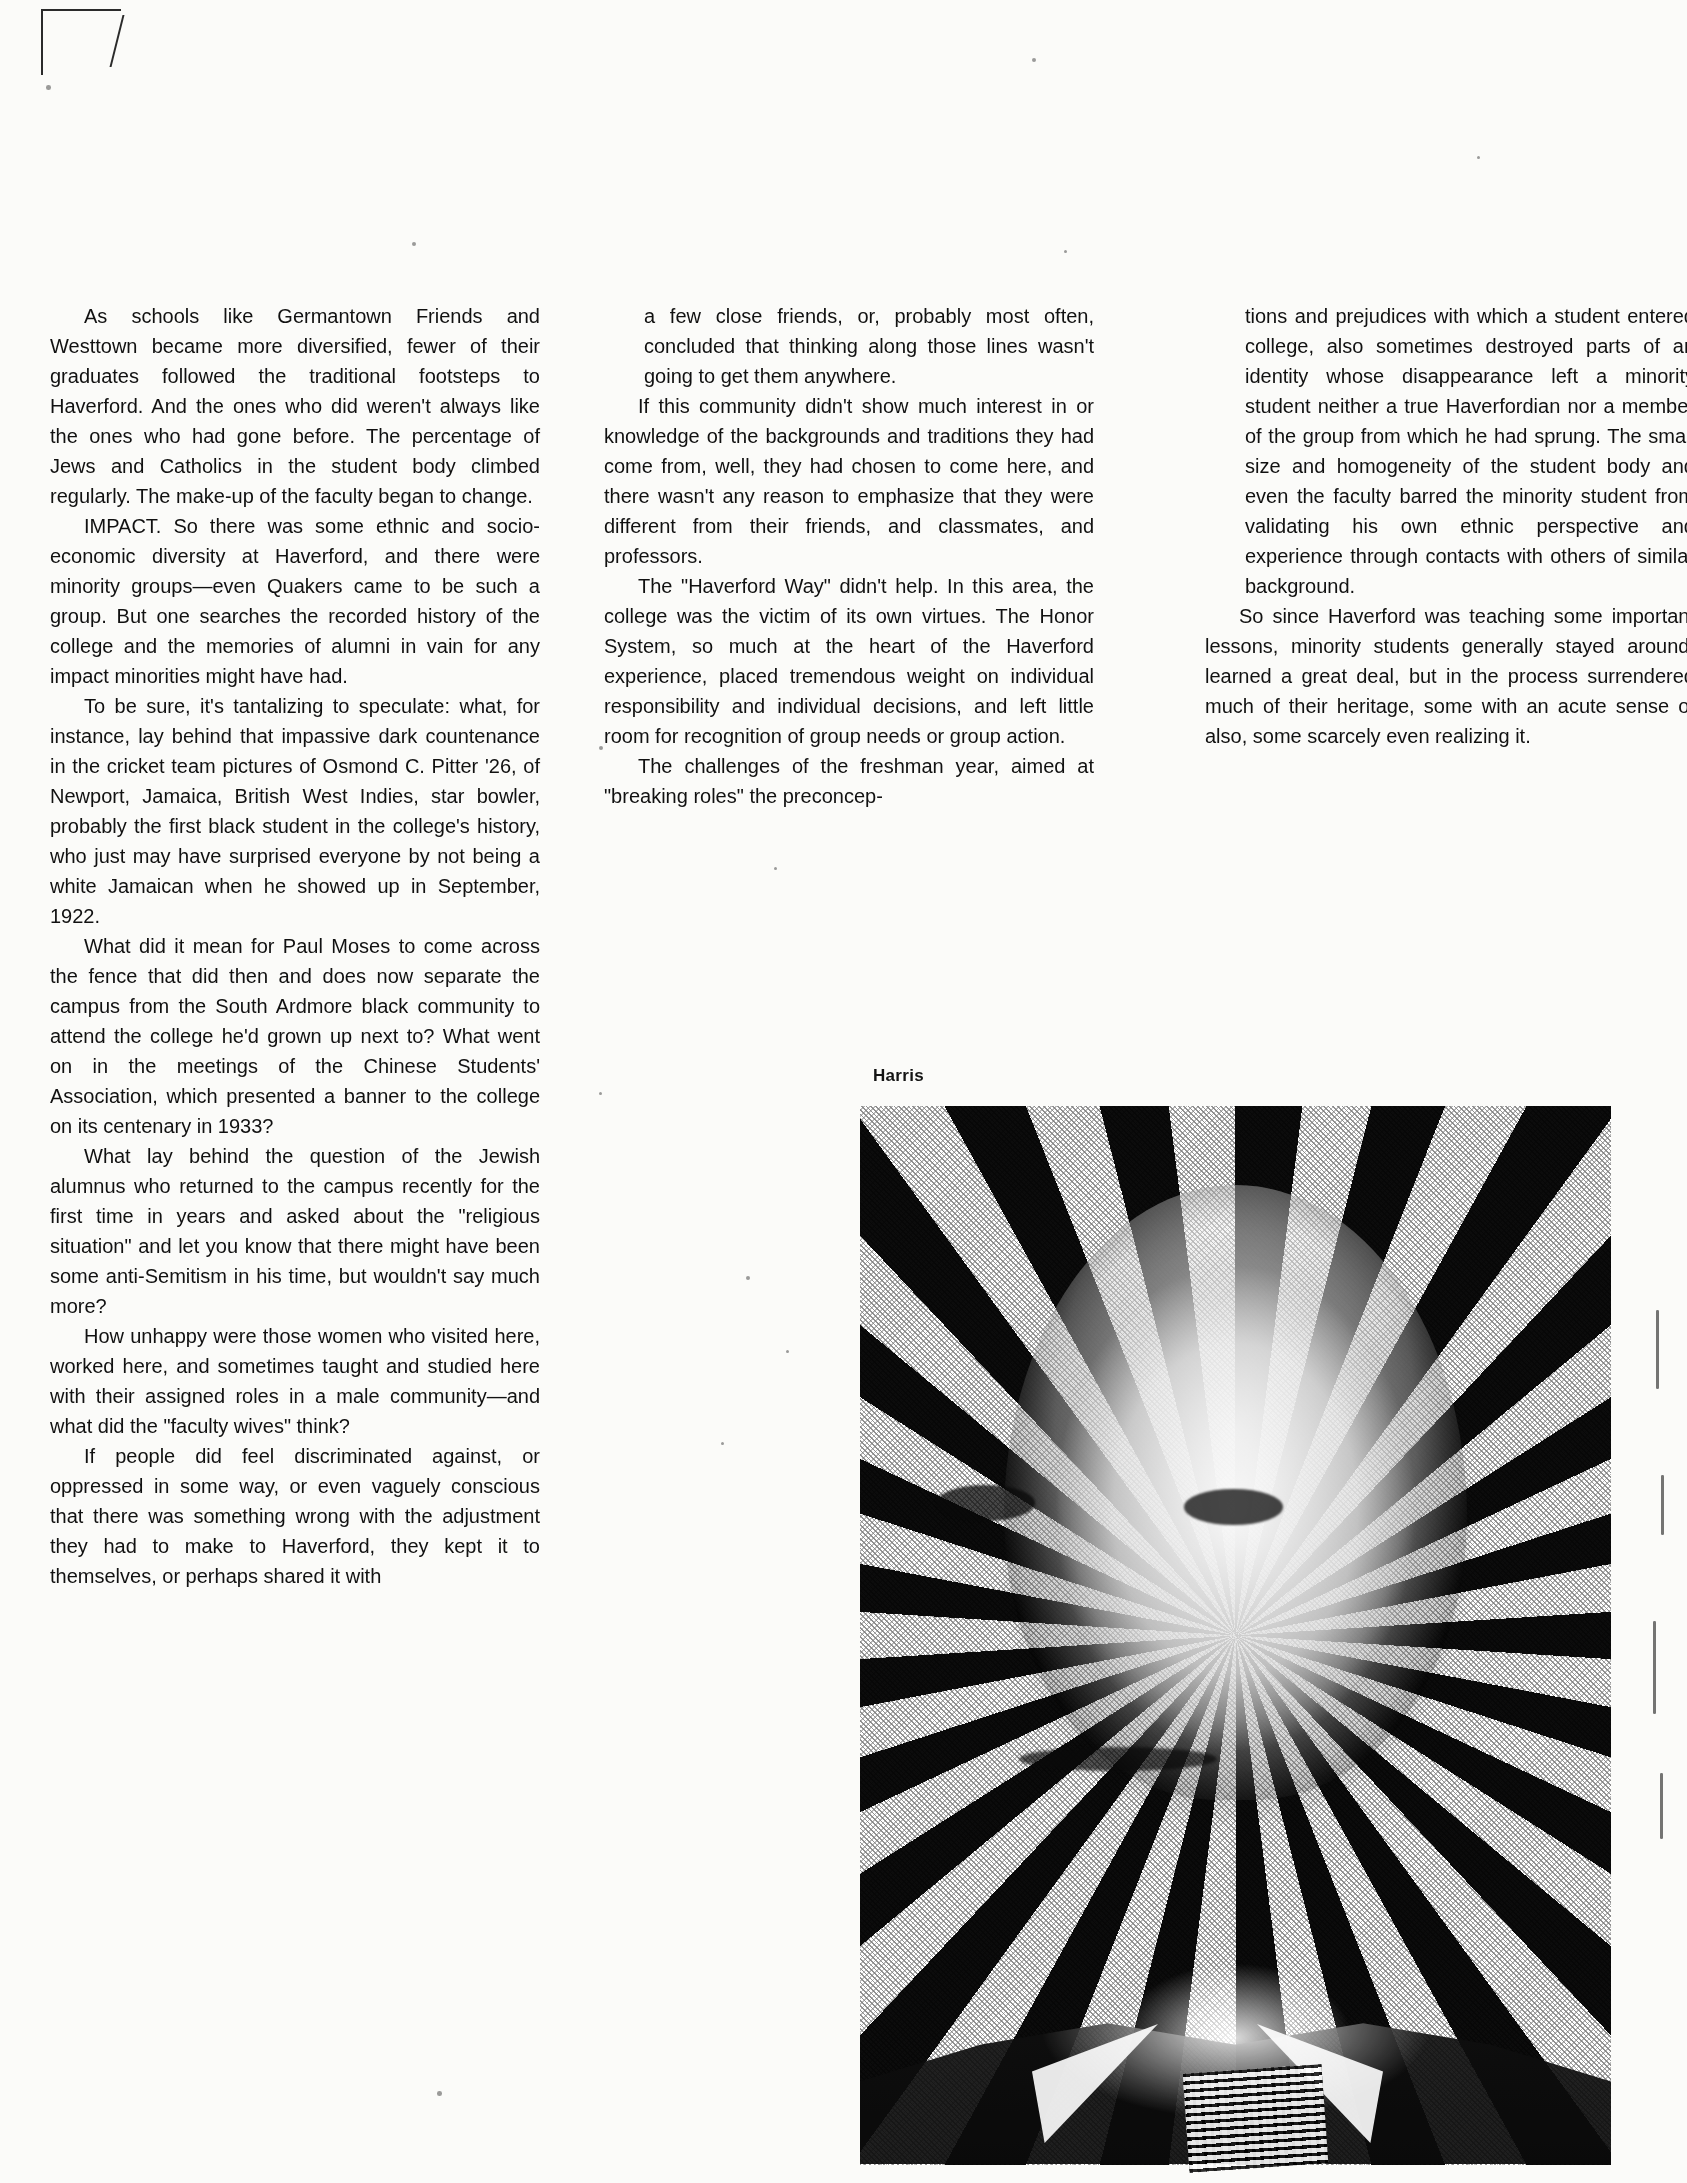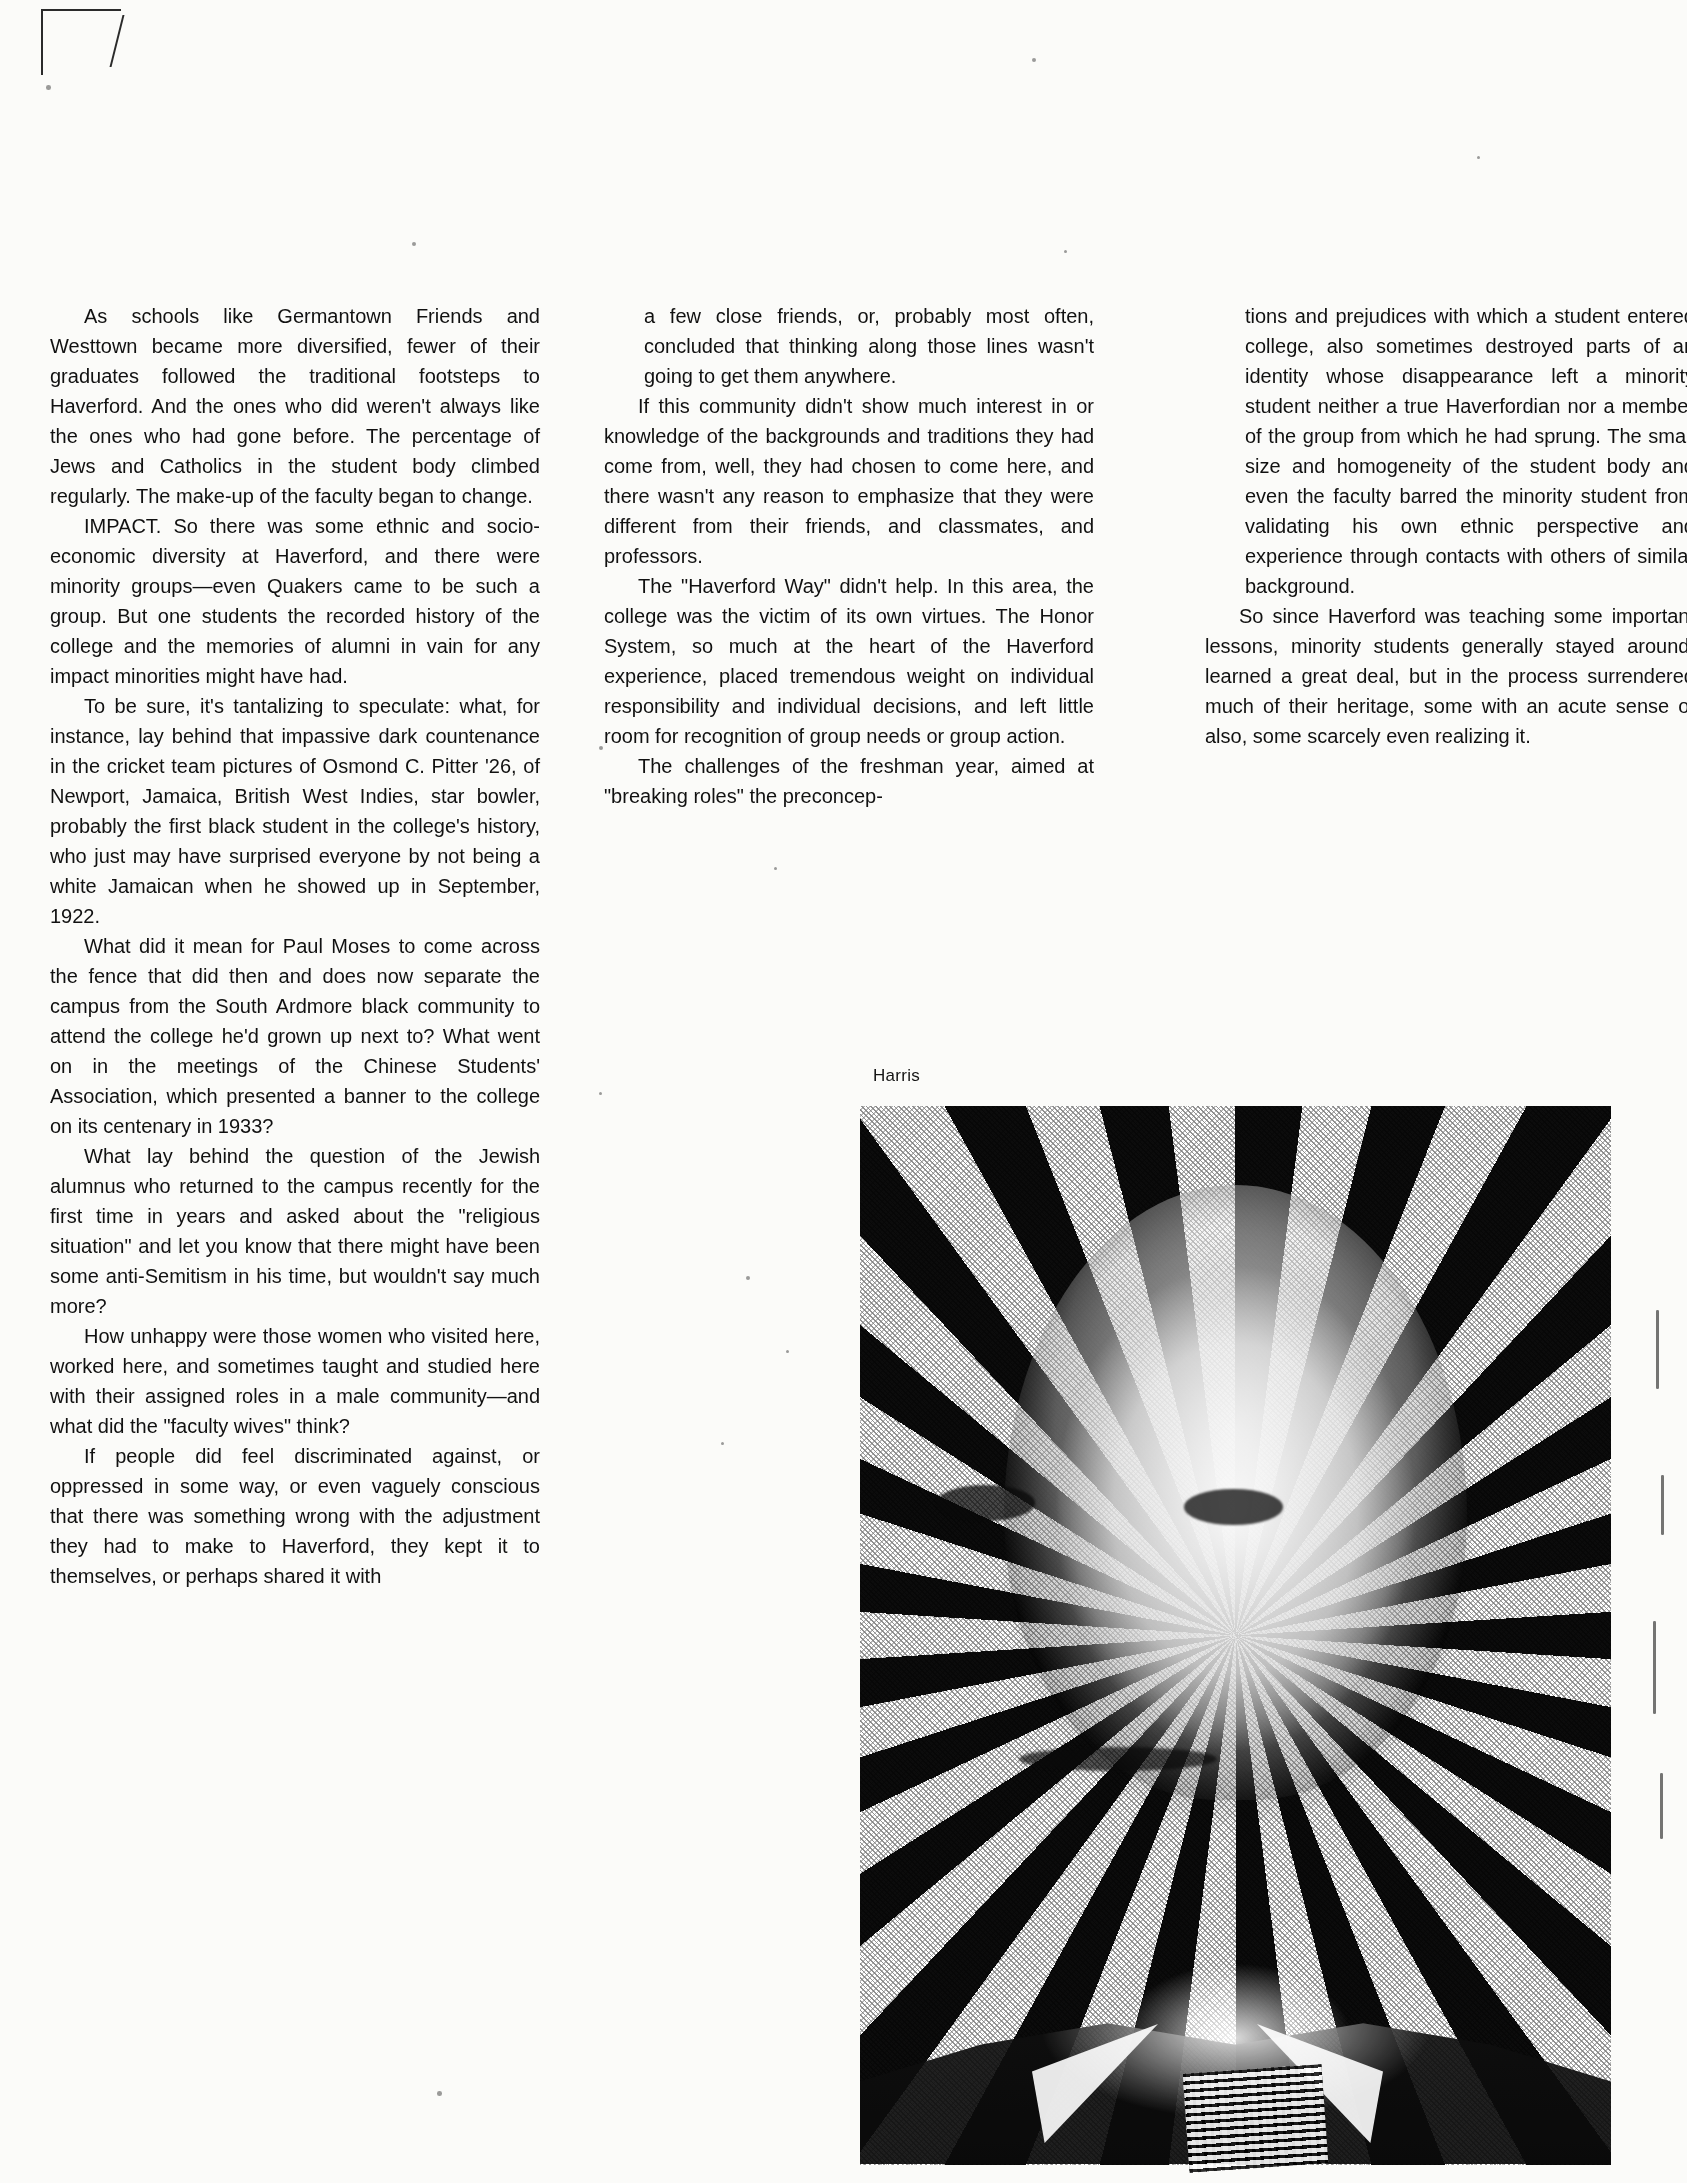--- a/index.html
+++ b/index.html
@@ -73,20 +73,21 @@
   #col-2 { left: 554px;  width: 490px; }
   #col-3 { left: 1155px; width: 490px; }
 
   .photo-caption {
     position: absolute;
     left: 873px;
     top: 1066px;
     font-size: 17px;
     letter-spacing: 0.3px;
     color: #141414;
+    font-weight: bold;
   }
 
   .photo-frame {
     position: absolute;
     left: 860px;
     top: 1106px;
     width: 751px;
     height: 1059px;
     background: #ffffff;
     overflow: hidden;
@@ -228,21 +229,21 @@
     <span style="left:4px;  top:0px;   height:79px;"></span>
     <span style="left:9.3px; top:165px; height:60px;"></span>
     <span style="left:1.3px;  top:311px; height:93px;"></span>
     <span style="left:8px; top:463px; height:66px;"></span>
   </div>
 
   <div class="columns">
 
     <div class="col" id="col-1">
       <p>As schools like Germantown Friends and Westtown became more diversified, fewer of their graduates followed the traditional footsteps to Haverford. And the ones who did weren't always like the ones who had gone before. The percentage of Jews and Catholics in the student body climbed regularly. The make-up of the faculty began to change.</p>
-      <p>IMPACT. So there was some ethnic and socio-economic diversity at Haverford, and there were minority groups—even Quakers came to be such a group. But one students the recorded history of the college and the memories of alumni in vain for any impact minorities might have had.</p>
+      <p>IMPACT. So there was some ethnic and socio-economic diversity at Haverford, and there were minority groups—even Quakers came to be such a group. But one searches the recorded history of the college and the memories of alumni in vain for any impact minorities might have had.</p>
       <p>To be sure, it's tantalizing to speculate: what, for instance, lay behind that impassive dark countenance in the cricket team pictures of Osmond C. Pitter '26, of Newport, Jamaica, British West Indies, star bowler, probably the first black student in the college's history, who just may have surprised everyone by not being a white Jamaican when he showed up in September, 1922.</p>
       <p>What did it mean for Paul Moses to come across the fence that did then and does now separate the campus from the South Ardmore black community to attend the college he'd grown up next to? What went on in the meetings of the Chinese Students' Association, which presented a banner to the college on its centenary in 1933?</p>
       <p>What lay behind the question of the Jewish alumnus who returned to the campus recently for the first time in years and asked about the "religious situation" and let you know that there might have been some anti-Semitism in his time, but wouldn't say much more?</p>
       <p>How unhappy were those women who visited here, worked here, and sometimes taught and studied here with their assigned roles in a male community—and what did the "faculty wives" think?</p>
       <p>If people did feel discriminated against, or oppressed in some way, or even vaguely conscious that there was something wrong with the adjustment they had to make to Haverford, they kept it to themselves, or perhaps shared it with</p>
     </div>
 
     <div class="col" id="col-2">
       <p class="noindent">a few close friends, or, probably most often, concluded that thinking along those lines wasn't going to get them anywhere.</p>
       <p>If this community didn't show much interest in or knowledge of the backgrounds and traditions they had come from, well, they had chosen to come here, and there wasn't any reason to emphasize that they were different from their friends, and classmates, and professors.</p>

